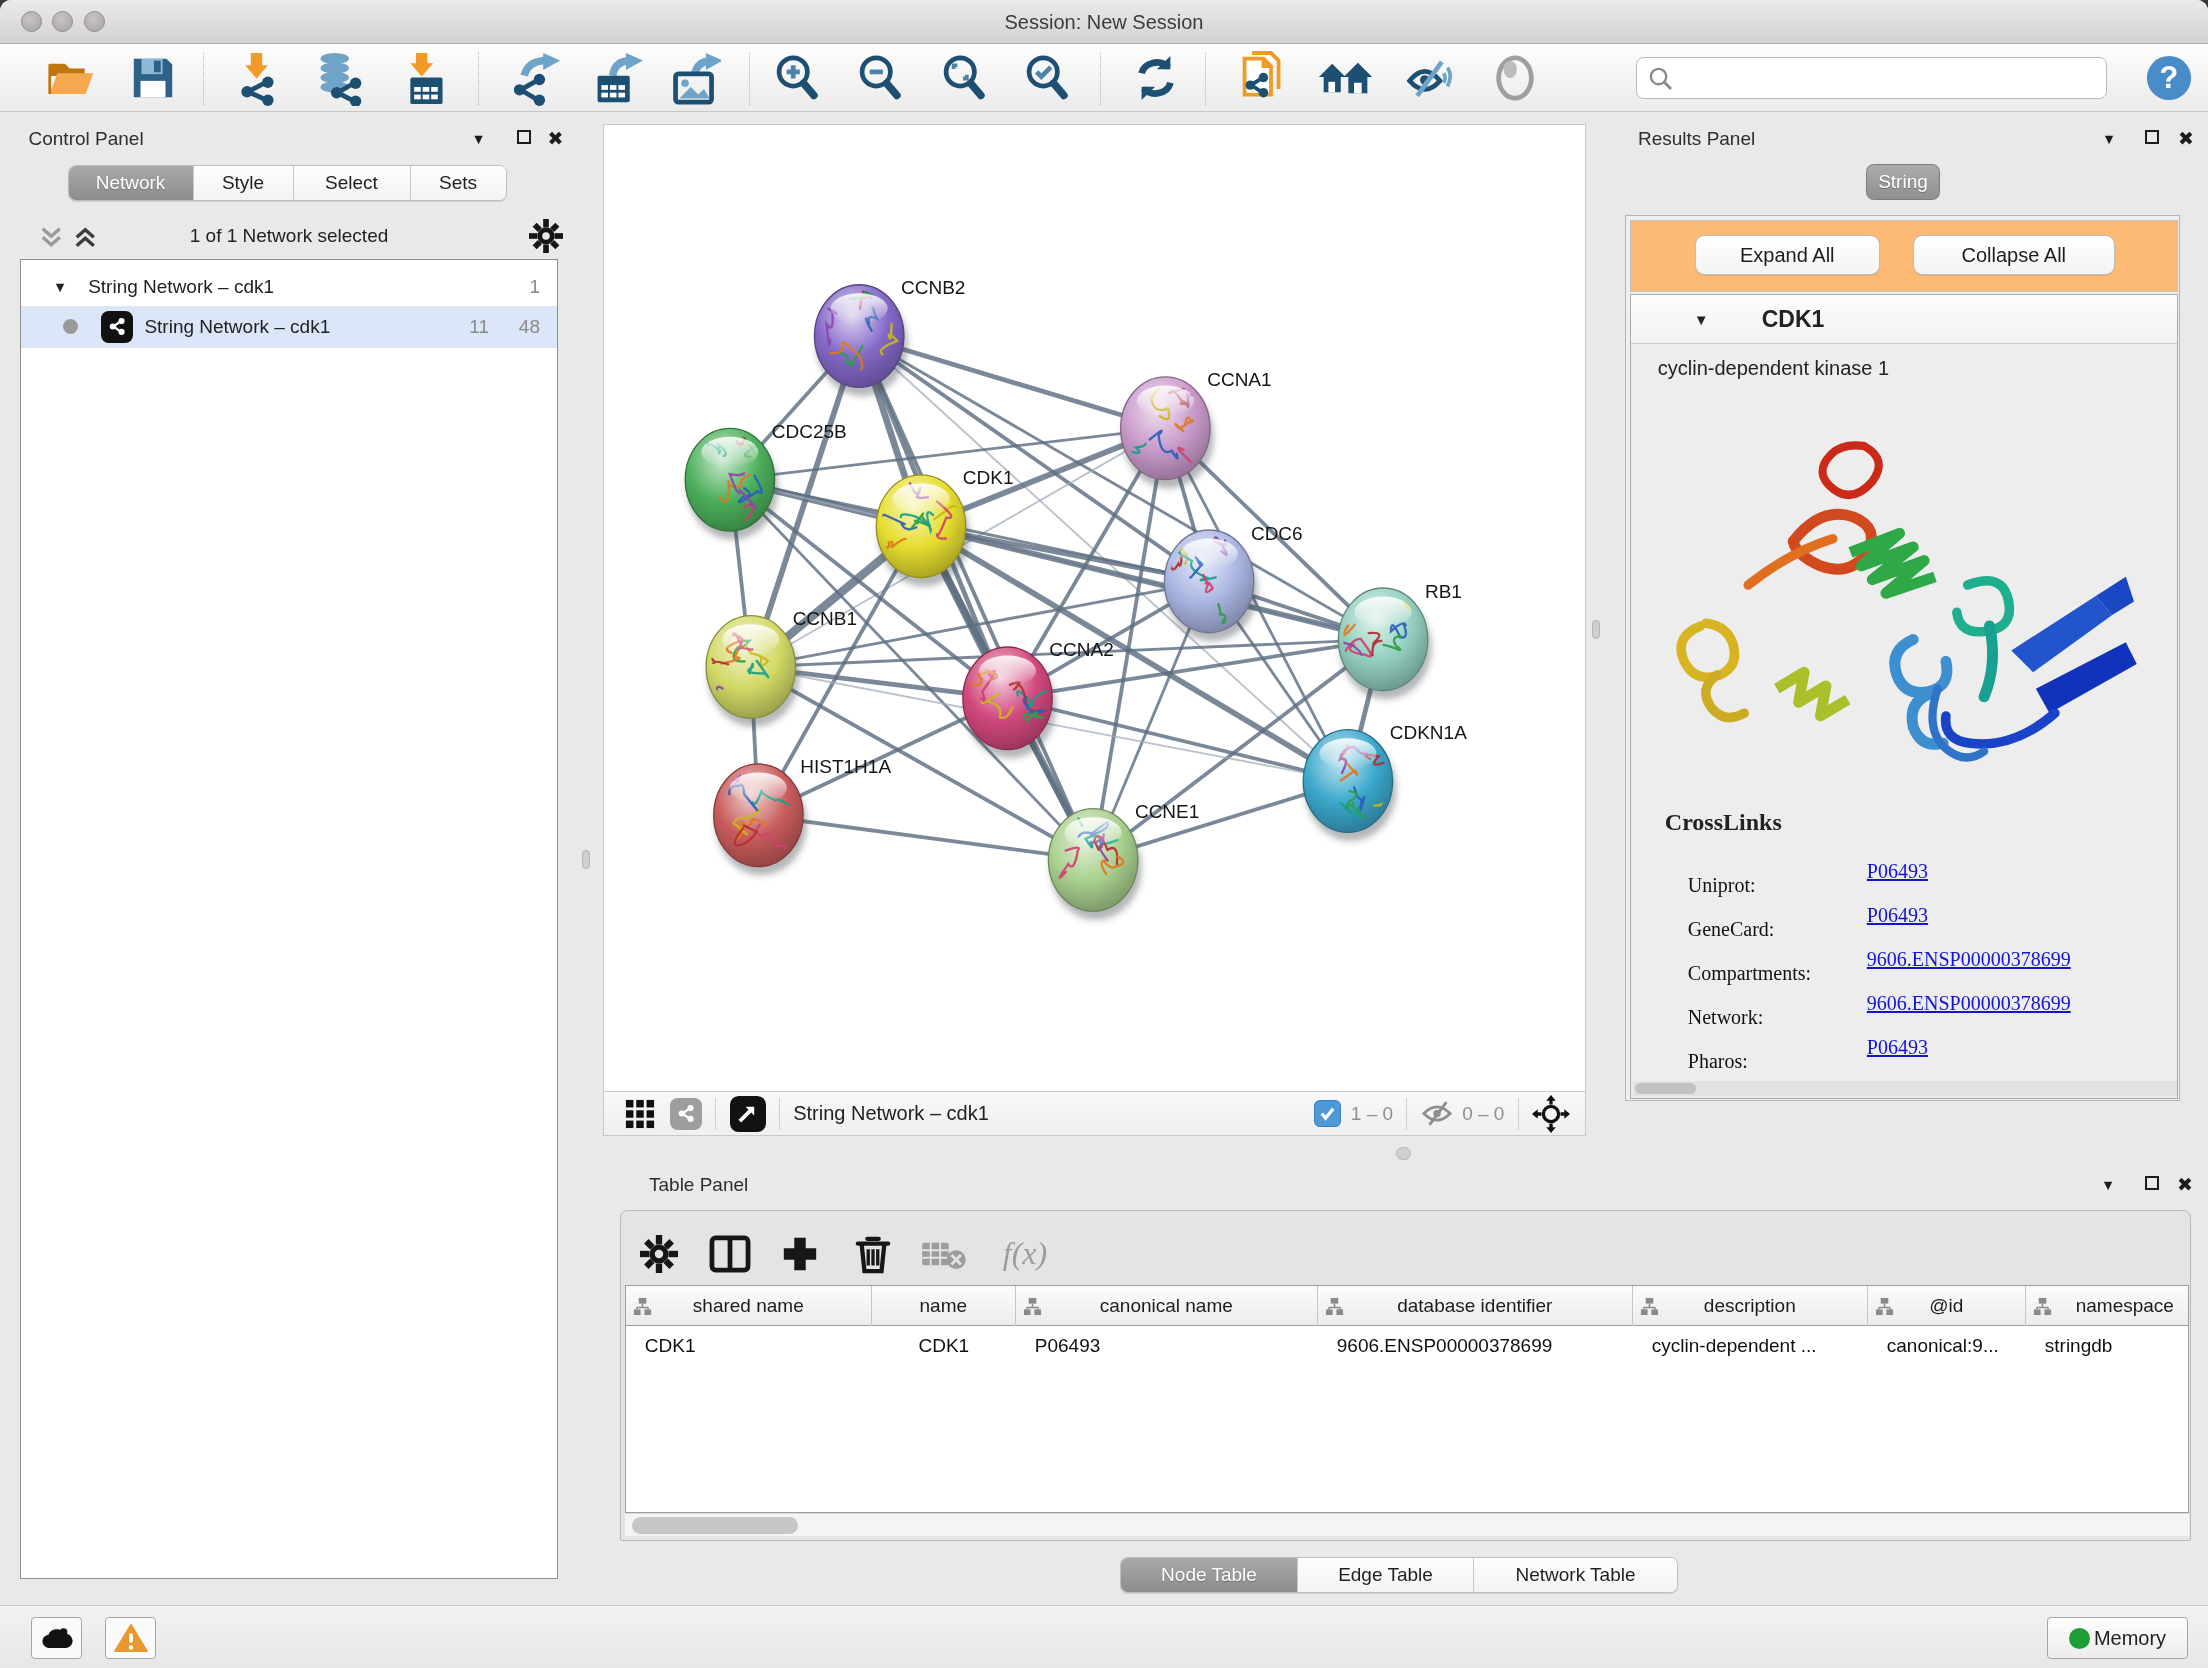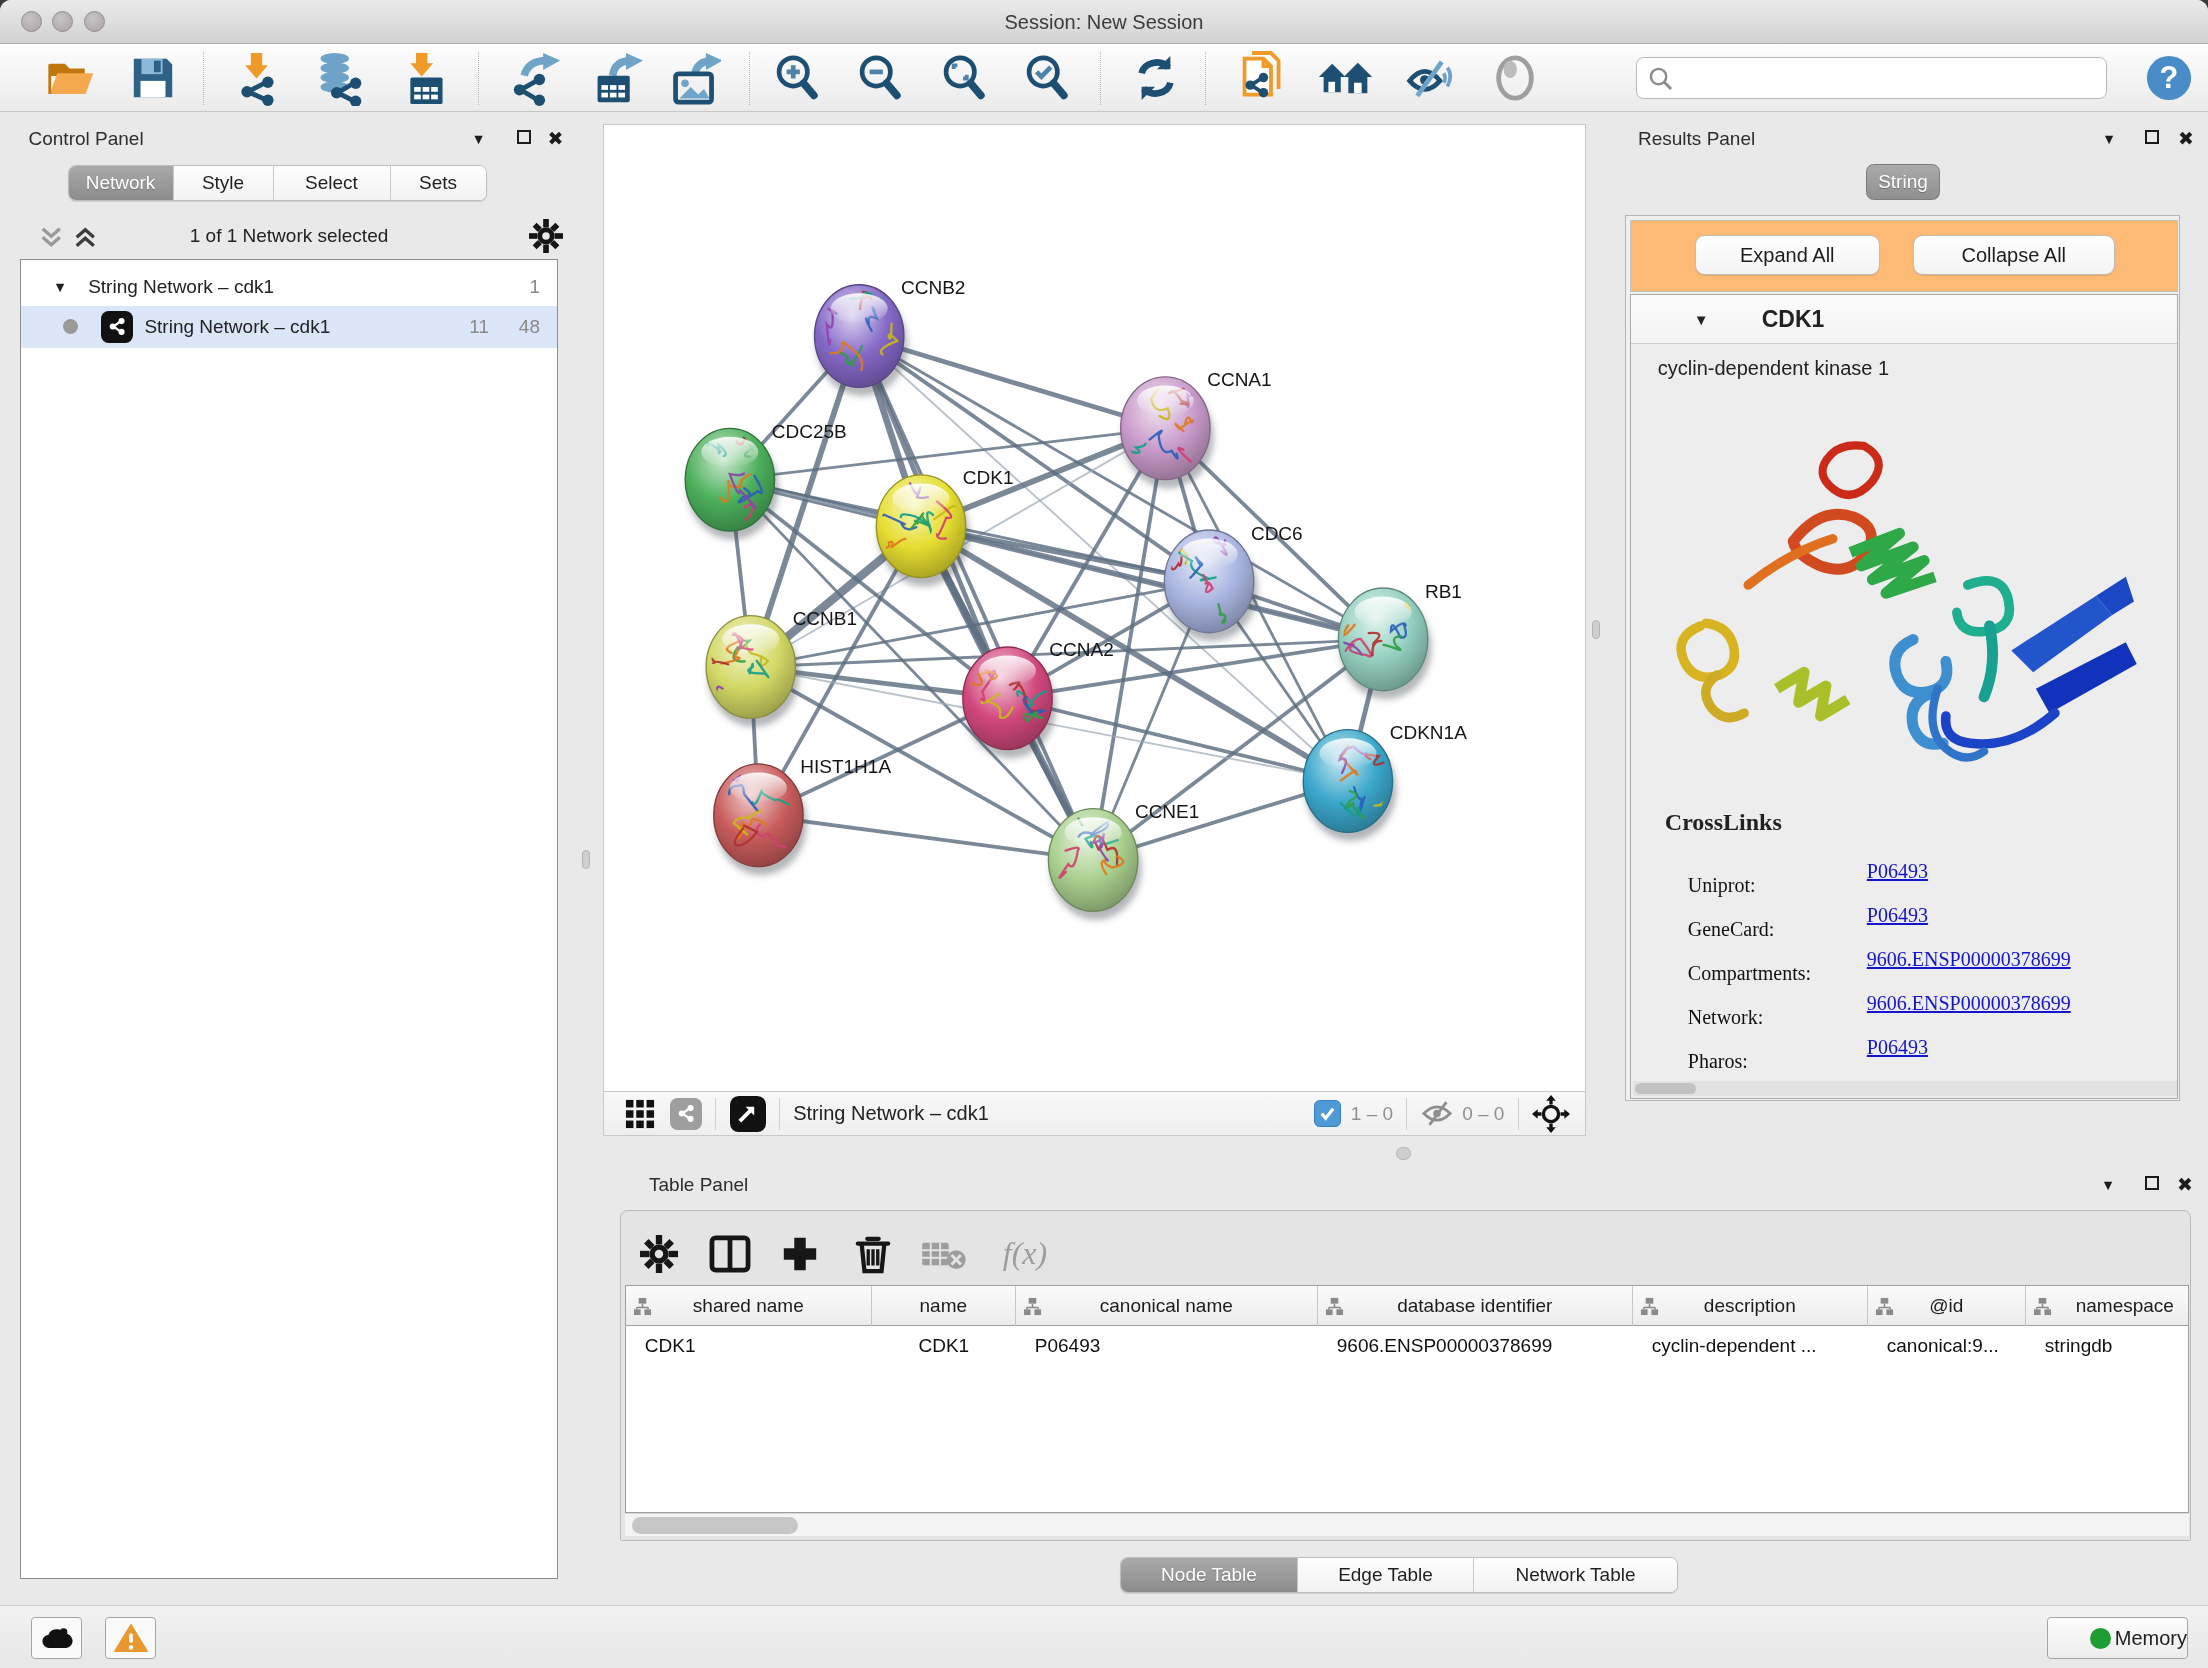--- a/index.html
+++ b/index.html
@@ -71,21 +71,21 @@
   .trowdata{position:absolute;left:0;top:42px;height:36px;width:1598px;display:flex;font-size:19px;color:#111;}
   .td{flex:none;padding-left:19px;display:flex;align-items:center;white-space:nowrap;overflow:hidden;}
   .hscroll{position:absolute;left:3.8px;bottom:3.8px;width:1564px;height:23px;background:#f4f4f4;border-top:1px solid #d9d9d9;}
   .hthumb{position:absolute;left:7.6px;top:2.9px;width:166px;height:17px;background:#c6c6c6;border-radius:8.6px;}
   
   .statusbar{left:0;top:1605px;width:2208px;height:63px;background:linear-gradient(#f2f2f2,#e7e7e7);
     border-top:1px solid #c9c9c9;}
   .sbtn{position:absolute;top:11.4px;width:51px;height:42px;background:#fafafa;border:1.9px solid #a5a5a5;
     border-radius:3.8px;display:flex;align-items:center;justify-content:center;}
   .membtn{position:absolute;left:2047px;top:11.4px;width:141px;height:42px;background:linear-gradient(#fdfdfd,#ececec);
-    border:1.9px solid #a5a5a5;border-radius:3.8px;display:flex;align-items:center;justify-content:flex-end;gap:4px;font-size:20px;}
+    border:1.9px solid #a5a5a5;border-radius:3.8px;display:flex;align-items:center;justify-content:center;gap:4px;font-size:20px;}
   .memdot{width:21px;height:21px;border-radius:50%;background:#1c9e35;}
   text{font-family:"Liberation Sans","DejaVu Sans",sans-serif;}
 </style>
 </head>
 <body>
 
 <div class="window">
 
   <div class="abs titlebar">
     <div class="abs tl" style="left:21px"></div>
@@ -282,21 +282,21 @@
     </div>
   </div>
 
   <div class="abs" style="left:9.5px;top:122px;width:559px;height:1465px">
     <span class="abs panel-title" style="left:19px;top:5.7px">Control Panel</span>
     <span class="abs ph-ico" style="left:462px;top:9.5px">▼</span>
     <span class="abs float-ico" style="left:507px;top:7.6px"></span>
     <span class="abs ph-ico" style="left:538px;top:6.7px;font-size:19px">✖</span>
 
     <div class="abs seg" style="left:58px;top:43px;height:36px">
-      <div class="sel" style="width:104px">Network</div>
+      <div class="sel" style="width:124px">Network</div>
       <div style="width:100px">Style</div>
       <div style="width:117px">Select</div>
       <div style="width:96px">Sets</div>
     </div>
 
     <svg class="abs" style="left:27px;top:101px" width="28.5" height="28.5" viewBox="0 0 30 30">
         <path d="M6 6 l9 8 l9 -8 M6 15 l9 8 l9 -8" fill="none" stroke="#9a9a9a" stroke-width="3.5"></path>
       </svg>
     <svg class="abs" style="left:61px;top:101px" width="28.5" height="28.5" viewBox="0 0 30 30">
         <path d="M6 24 l9 -8 l9 8 M6 15 l9 -8 l9 8" fill="none" stroke="#3c3c3c" stroke-width="3.5"></path>

